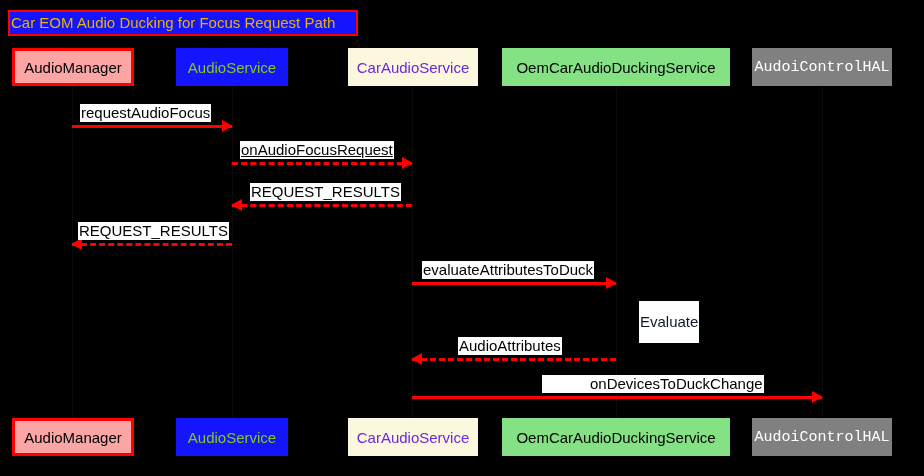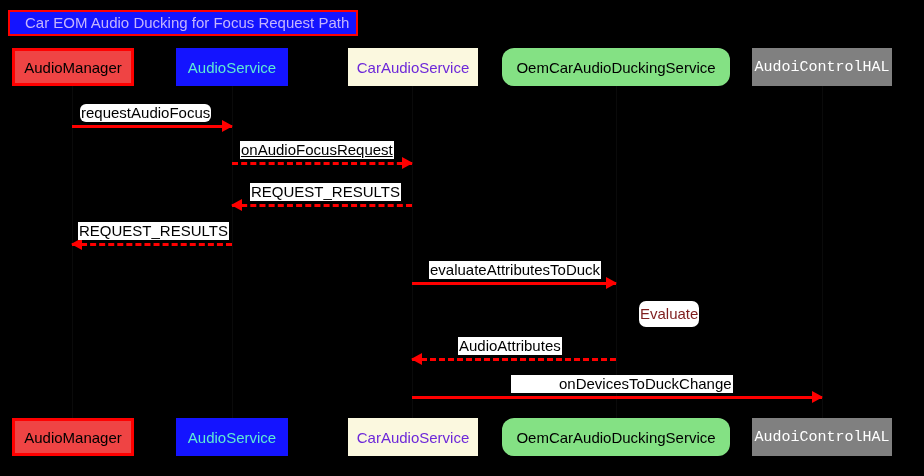--- a/index.html
+++ b/index.html
@@ -19,42 +19,42 @@
   
   .title-box {
     position: absolute;
     left: 8px;
     top: 10px;
     width: 350px;
     height: 26px;
     background: #1414ff;
     border: 2px solid #ff0000;
     box-sizing: border-box;
-    color: #c4b5fd;
+    color: #eab308;
     font-size: 15px;
     line-height: 22px;
-    padding-left: 15px;
+    padding-left: 1px;
     white-space: nowrap;
   }
 
   
   .pbox {
     position: absolute;
     height: 38px;
     box-sizing: border-box;
     display: flex;
     align-items: center;
     justify-content: center;
     font-size: 15px;
     white-space: nowrap;
   }
-  .pbox.white  { background: #ef4444; border: 3px solid #ff0000; color: #000000; }
-  .pbox.blue   { background: #1414ff; color: #5eead4; }
+  .pbox.white  { background: #fca5a5; border: 3px solid #ff0000; color: #000000; }
+  .pbox.blue   { background: #1414ff; color: #84cc16; }
   .pbox.cream  { background: #fbf8df; color: #6d28d9; }
-  .pbox.green  { background: #84e184; color: #000000; border-radius: 12px; }
+  .pbox.green  { background: #84e184; color: #000000; }
   .pbox.gray   { background: #808080; color: #ffffff; font-family: Liberation Mono, monospace; }
 
   
   .lifeline {
     position: absolute;
     width: 1px;
     background: #0a0a0a;
     top: 86px;
     height: 332px;
   }
@@ -89,26 +89,25 @@
     font-size: 15px;
     line-height: 18px;
     padding: 0 1px;
     white-space: nowrap;
   }
 
   
   .note-label {
     position: absolute;
     background: #ffffff;
-    color: #7f1d1d;
+    color: #0f172a;
     font-size: 15px;
     line-height: 18px;
-    padding: 4px 1px;
+    padding: 12px 1px;
     white-space: nowrap;
-    border-radius: 7px;
   }
 </style>
 </head>
 <body>
 
 <div id="canvas">
 
   <div class="title-box">Car EOM Audio Ducking for Focus Request Path</div>
 
   <div class="lifeline" style="left:72px;"></div>
@@ -145,21 +144,21 @@
   <div class="pbox green" style="left:502px; top:418px; width:228px;">
     <span>OemCarAudioDuckingService</span>
   </div>
   <div class="pbox gray" style="left:752px; top:418px; width:140px;">
     <span>AudoiControlHAL</span>
   </div>
 
   <div class="msg right" style="left:72px; top:125px; width:160px;">
     <div class="line" style="width:160px;"></div>
     <div class="head"></div>
-    <div class="label" style="left:8px;border-radius:6px;">requestAudioFocus</div>
+    <div class="label" style="left:8px;">requestAudioFocus</div>
   </div>
 
   <div class="msg right dashed" style="left:232px; top:162px; width:180px;">
     <div class="line" style="width:180px;"></div>
     <div class="head"></div>
     <div class="label" style="left:8px;text-decoration:underline;">onAudioFocusRequest</div>
   </div>
 
   <div class="msg left dashed" style="left:232px; top:204px; width:180px;">
     <div class="line" style="width:180px;"></div>
@@ -169,30 +168,30 @@
 
   <div class="msg left dashed" style="left:72px; top:243px; width:160px;">
     <div class="line" style="width:160px;"></div>
     <div class="head"></div>
     <div class="label" style="left:6px;">REQUEST_RESULTS</div>
   </div>
 
   <div class="msg right" style="left:412px; top:282px; width:204px;">
     <div class="line" style="width:204px;"></div>
     <div class="head"></div>
-    <div class="label" style="left:10px;margin-left:7px;">evaluateAttributesToDuck</div>
+    <div class="label" style="left:10px;">evaluateAttributesToDuck</div>
   </div>
 
   <div class="note-label" style="left:639px; top:301px;">Evaluate</div>
 
   <div class="msg left dashed" style="left:412px; top:358px; width:204px;">
     <div class="line" style="width:204px;"></div>
     <div class="head"></div>
     <div class="label" style="left:46px;">AudioAttributes</div>
   </div>
 
   <div class="msg right" style="left:412px; top:396px; width:410px;">
     <div class="line" style="width:410px;"></div>
     <div class="head"></div>
-    <div class="label" style="left:99px;padding-left:48px;">onDevicesToDuckChange</div>
+    <div class="label" style="left:130px;padding-left:48px;">onDevicesToDuckChange</div>
   </div>
 
 </div>
 
 </body></html>

